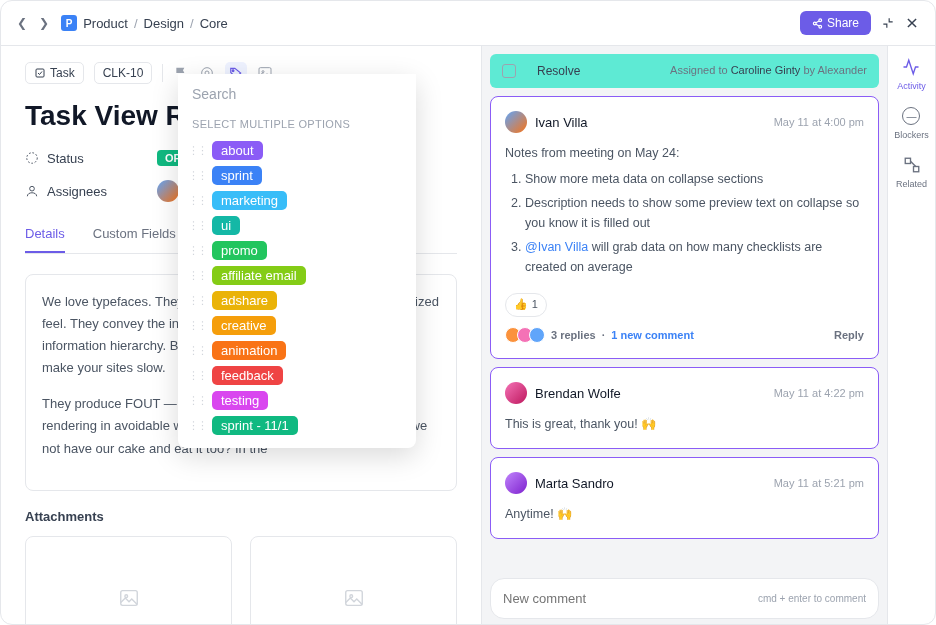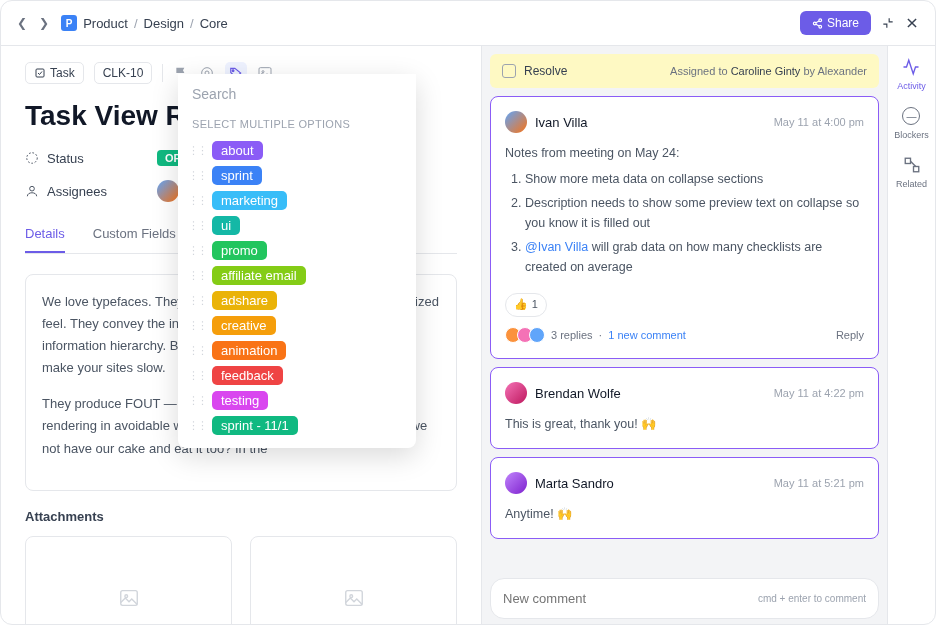--- a/index.html
+++ b/index.html
@@ -29,34 +29,34 @@
 .tabs { display: flex; gap: 28px; border-bottom: 1px solid #e5e7eb; margin-bottom: 0; }
 .tab { padding: 10px 0; font-size: 13px; color: #6b7280; cursor: pointer; border-bottom: 2px solid transparent; }
 .tab.active { color: #6c5ce7; border-bottom-color: #6c5ce7; font-weight: 500; }
 .desc-box { border: 1px solid #e5e7eb; border-radius: 8px; padding: 16px; margin-top: 20px; font-size: 13px; color: #4b5563; line-height: 1.7; }
 .desc-box p { margin-bottom: 14px; }
 .attach-title { font-size: 13px; font-weight: 600; color: #374151; margin-top: 18px; margin-bottom: 12px; }
 .attach-row { display: flex; gap: 18px; }
 .attach-box { width: 210px; height: 125px; border: 1px solid #e5e7eb; border-radius: 8px; display: flex; align-items: center; justify-content: center; color: #d1d5db; }
 
 .right { flex: 1; background: #f3f4f6; padding: 8px; border-left: 1px solid #e5e7eb; display: flex; flex-direction: column; overflow: hidden; }
-.resolve-bar { display: flex; align-items: center; padding: 10px 12px; background: #fef9c3; border-radius: 6px; font-size: 12px; color: #374151; margin-bottom: 8px; }
+.resolve-bar { display: flex; padding: 10px 12px; background: #5eead4; border-radius: 6px; font-size: 12px; color: #374151; margin-bottom: 8px; gap: 13px; }
 .resolve-bar .assigned { margin-left: auto; font-size: 11px; color: #6b7280; }
 .resolve-bar .assigned b { color: #374151; font-weight: 500; }
 .checkbox { width: 14px; height: 14px; border: 1.5px solid #9ca3af; border-radius: 3px; margin-right: 8px; }
 .comment { background: #fff; border: 1px solid #8b5cf6; border-radius: 8px; padding: 14px; margin-bottom: 8px; font-size: 13px; }
 .comment-head { display: flex; align-items: center; margin-bottom: 10px; }
 .comment-author { font-weight: 500; color: #111827; font-size: 13px; }
 .comment-time { margin-left: auto; font-size: 11px; color: #9ca3af; }
 .comment-body { color: #4b5563; line-height: 1.6; font-size: 12.5px; }
 .comment-body ol { padding-left: 20px; margin: 6px 0; }
 .comment-body li { margin-bottom: 4px; }
 .mention { color: #3b82f6; }
 .react { display: inline-flex; align-items: center; gap: 4px; border: 1px solid #e5e7eb; border-radius: 12px; padding: 2px 8px; font-size: 11px; margin-top: 10px; }
-.replies-row { display: flex; align-items: center; gap: 6px; font-size: 11px; color: #6b7280; margin-top: 10px; }
+.replies-row { display: flex; align-items: center; gap: 6px; font-size: 11px; color: #6b7280; margin-top: 10px; font-weight: bold; }
 .new-comment-link { color: #3b82f6; }
 .reply-link { margin-left: auto; color: #6b7280; }
 .comment-input { margin-top: auto; background: #fff; border: 1px solid #e5e7eb; border-radius: 14px; padding: 12px; display: flex; align-items: center; }
 .comment-input input { border: none; outline: none; font-size: 13px; flex: 1; color: #374151; }
 .hint { font-size: 10px; color: #9ca3af; }
 
 .rail { width: 48px; border-left: 1px solid #e5e7eb; display: flex; flex-direction: column; align-items: center; padding-top: 12px; gap: 16px; }
 .rail-item { display: flex; flex-direction: column; align-items: center; gap: 5px; font-size: 9px; color: #6b7280; cursor: pointer; }
 .rail-item.active { color: #6c5ce7; }
 .rail-icon { width: 18px; height: 18px; border: 1.5px solid currentColor; border-radius: 50%; display: flex; align-items: center; justify-content: center; font-size: 10px; }

